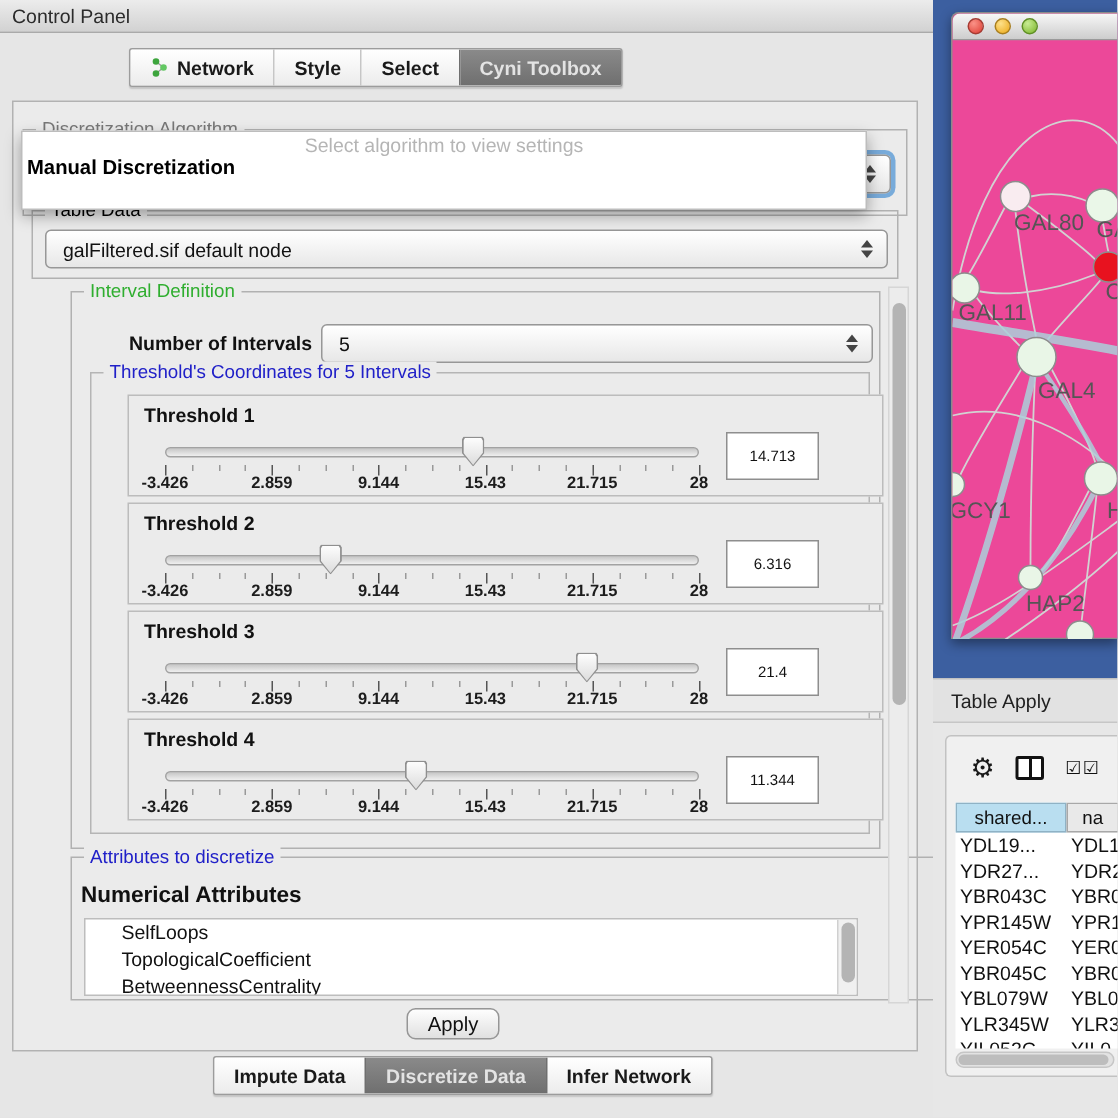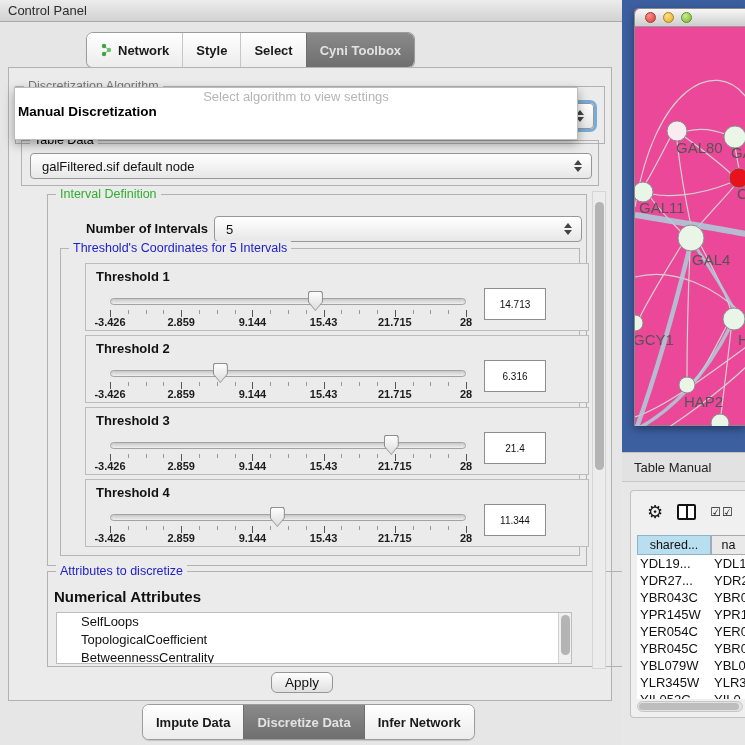--- a/index.html
+++ b/index.html
@@ -10,22 +10,22 @@
   
   #controlPanel { position:absolute; left:0; top:0; width:622px; height:745px; background:#e6e6e6; }
   #cpTitlebar { position:absolute; left:0; top:0; width:722px; height:22px;
     background:linear-gradient(#ececec,#d2d2d2); border-bottom:1px solid #aaa;
     display:flex; align-items:center; padding:10px 8px; }
   #cpTitle { font-size:13px; color:#2b2b2b; }
   .wbtns { margin-left:auto; display:flex; align-items:center; gap:9px; }
   .float-sq { width:9px; height:9px; border:1.5px solid #222; display:inline-block; }
   .close-x { font-size:13px; font-weight:bold; color:#111; line-height:1; }
 
-  .segbar { position:absolute; display:inline-flex; border:1px solid #9c9c9c; border-radius:7px;
-    overflow:hidden; background:#fdfdfd; box-shadow:0 1px 1px rgba(0,0,0,.15); height:36px; }
+  .segbar { position:absolute; display:inline-flex; border:1px solid #9c9c9c; border-radius:2px;
+    overflow:hidden; background:#fdfdfd; box-shadow:0 1px 1px rgba(0,0,0,.15); height:26px; }
   .seg { display:flex; align-items:center; gap:5px; padding:0 13px; font-size:13px; font-weight:bold;
     color:#1a1a1a; background:linear-gradient(#ffffff,#ececec); border-left:1px solid #c6c6c6; white-space:nowrap; }
   .seg:first-child { border-left:none; }
   .seg.sel { background:linear-gradient(#8a8a8a,#6f6f6f); color:#e3e3e3; border-left-color:#6f6f6f; }
   .seg.sel + .seg { border-left-color:#6f6f6f; }
 
   #outerPanel { position:absolute; left:8px; top:67px; width:604px; height:634px;
     background:#ebebeb; border:1px solid #b2b2b2; }
 
   .group { position:absolute; border:1px solid #b1b1b1; }
@@ -413,21 +413,21 @@
             <circle cx="99" cy="292" r="11" fill="#e9f6e7" stroke="#8d8d8d" stroke-width="1"></circle>
             <text x="103" y="318" class="netlabel">H</text>
             <circle cx="52" cy="358" r="8" fill="#e9f6e7" stroke="#8d8d8d" stroke-width="1"></circle>
             <text x="49" y="380" class="netlabel">HAP2</text>
             <circle cx="85" cy="396" r="9" fill="#e9f6e7" stroke="#8d8d8d" stroke-width="1"></circle>
           </svg>
       </div>
     </div>
 
     <div id="tpBar">
-      <span>Table Manual</span>
+      <span>Table Apply</span>
     </div>
 
     <div id="tpBody">
       <div id="tpCard">
         <div id="tpToolbar">
           <span class="gear">⚙</span>
           <span class="colIcon"></span>
           <span class="checks">☑☑</span>
         </div>
         <div id="tpTable">

